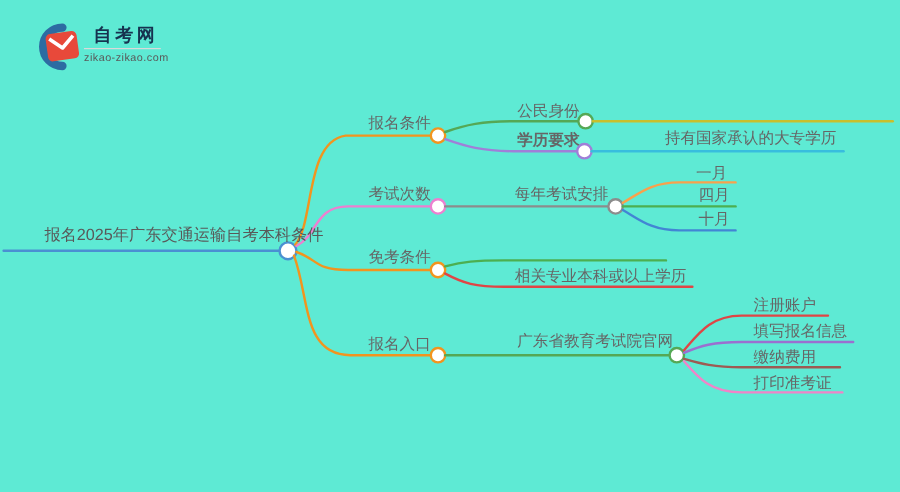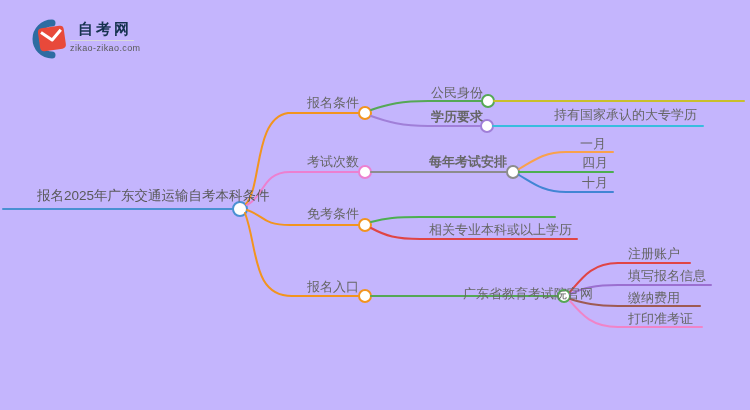--- a/index.html
+++ b/index.html
@@ -1,17 +1,17 @@
 <!DOCTYPE html>
 <html><head>
 <meta charset="utf-8">
 <style>
   html,body{margin:0;padding:0;background:#fff;}
   #stage{
-    position:relative;width:750px;height:410px;background:#c4b5fd;overflow:hidden;
+    position:relative;width:750px;height:410px;background:#5eead4;overflow:hidden;
     font-family:"Liberation Sans","DejaVu Sans",sans-serif;
   }
   #edges{position:absolute;left:0;top:0;width:750px;height:410px;}
   .node-label{
     position:absolute;font-size:13px;color:#666;white-space:nowrap;line-height:1.1;
   }
   .root-label{font-size:13.5px;color:#595959;}
   
   #logo{position:absolute;left:28px;top:18px;width:130px;height:44px;cursor:pointer;}
   #logo-title{position:absolute;left:50px;top:2px;font-size:15px;font-weight:bold;color:#16324f;letter-spacing:3px;}
@@ -77,28 +77,28 @@
   </svg>
 
   <div class="node-label root-label" style="left:14px;top:189px;margin-left:23px;">报名2025年广东交通运输自考本科条件</div>
 
   <div class="node-label" style="left:307px;top:96px;">报名条件</div>
   <div class="node-label" style="left:431px;top:86px;">公民身份</div>
   <div class="node-label" style="left:431px;top:110px;font-weight:bold;">学历要求</div>
   <div class="node-label" style="left:554px;top:108px;">持有国家承认的大专学历</div>
 
   <div class="node-label" style="left:307px;top:155px;">考试次数</div>
-  <div class="node-label" style="left:429px;top:155px;font-weight:bold;">每年考试安排</div>
+  <div class="node-label" style="left:429px;top:155px;">每年考试安排</div>
   <div class="node-label" style="left:580px;top:137px;">一月</div>
   <div class="node-label" style="left:582px;top:156px;">四月</div>
   <div class="node-label" style="left:582px;top:176px;">十月</div>
 
   <div class="node-label" style="left:307px;top:207px;">免考条件</div>
   <div class="node-label" style="left:429px;top:223px;">相关专业本科或以上学历</div>
 
   <div class="node-label" style="left:307px;top:280px;">报名入口</div>
-  <div class="node-label" style="left:431px;top:287px;margin-left:32px;">广东省教育考试院官网</div>
+  <div class="node-label" style="left:431px;top:277px;">广东省教育考试院官网</div>
   <div class="node-label" style="left:628px;top:247px;">注册账户</div>
   <div class="node-label" style="left:628px;top:269px;">填写报名信息</div>
   <div class="node-label" style="left:628px;top:291px;">缴纳费用</div>
   <div class="node-label" style="left:628px;top:312px;">打印准考证</div>
 
 </div>
 
 </body></html>

